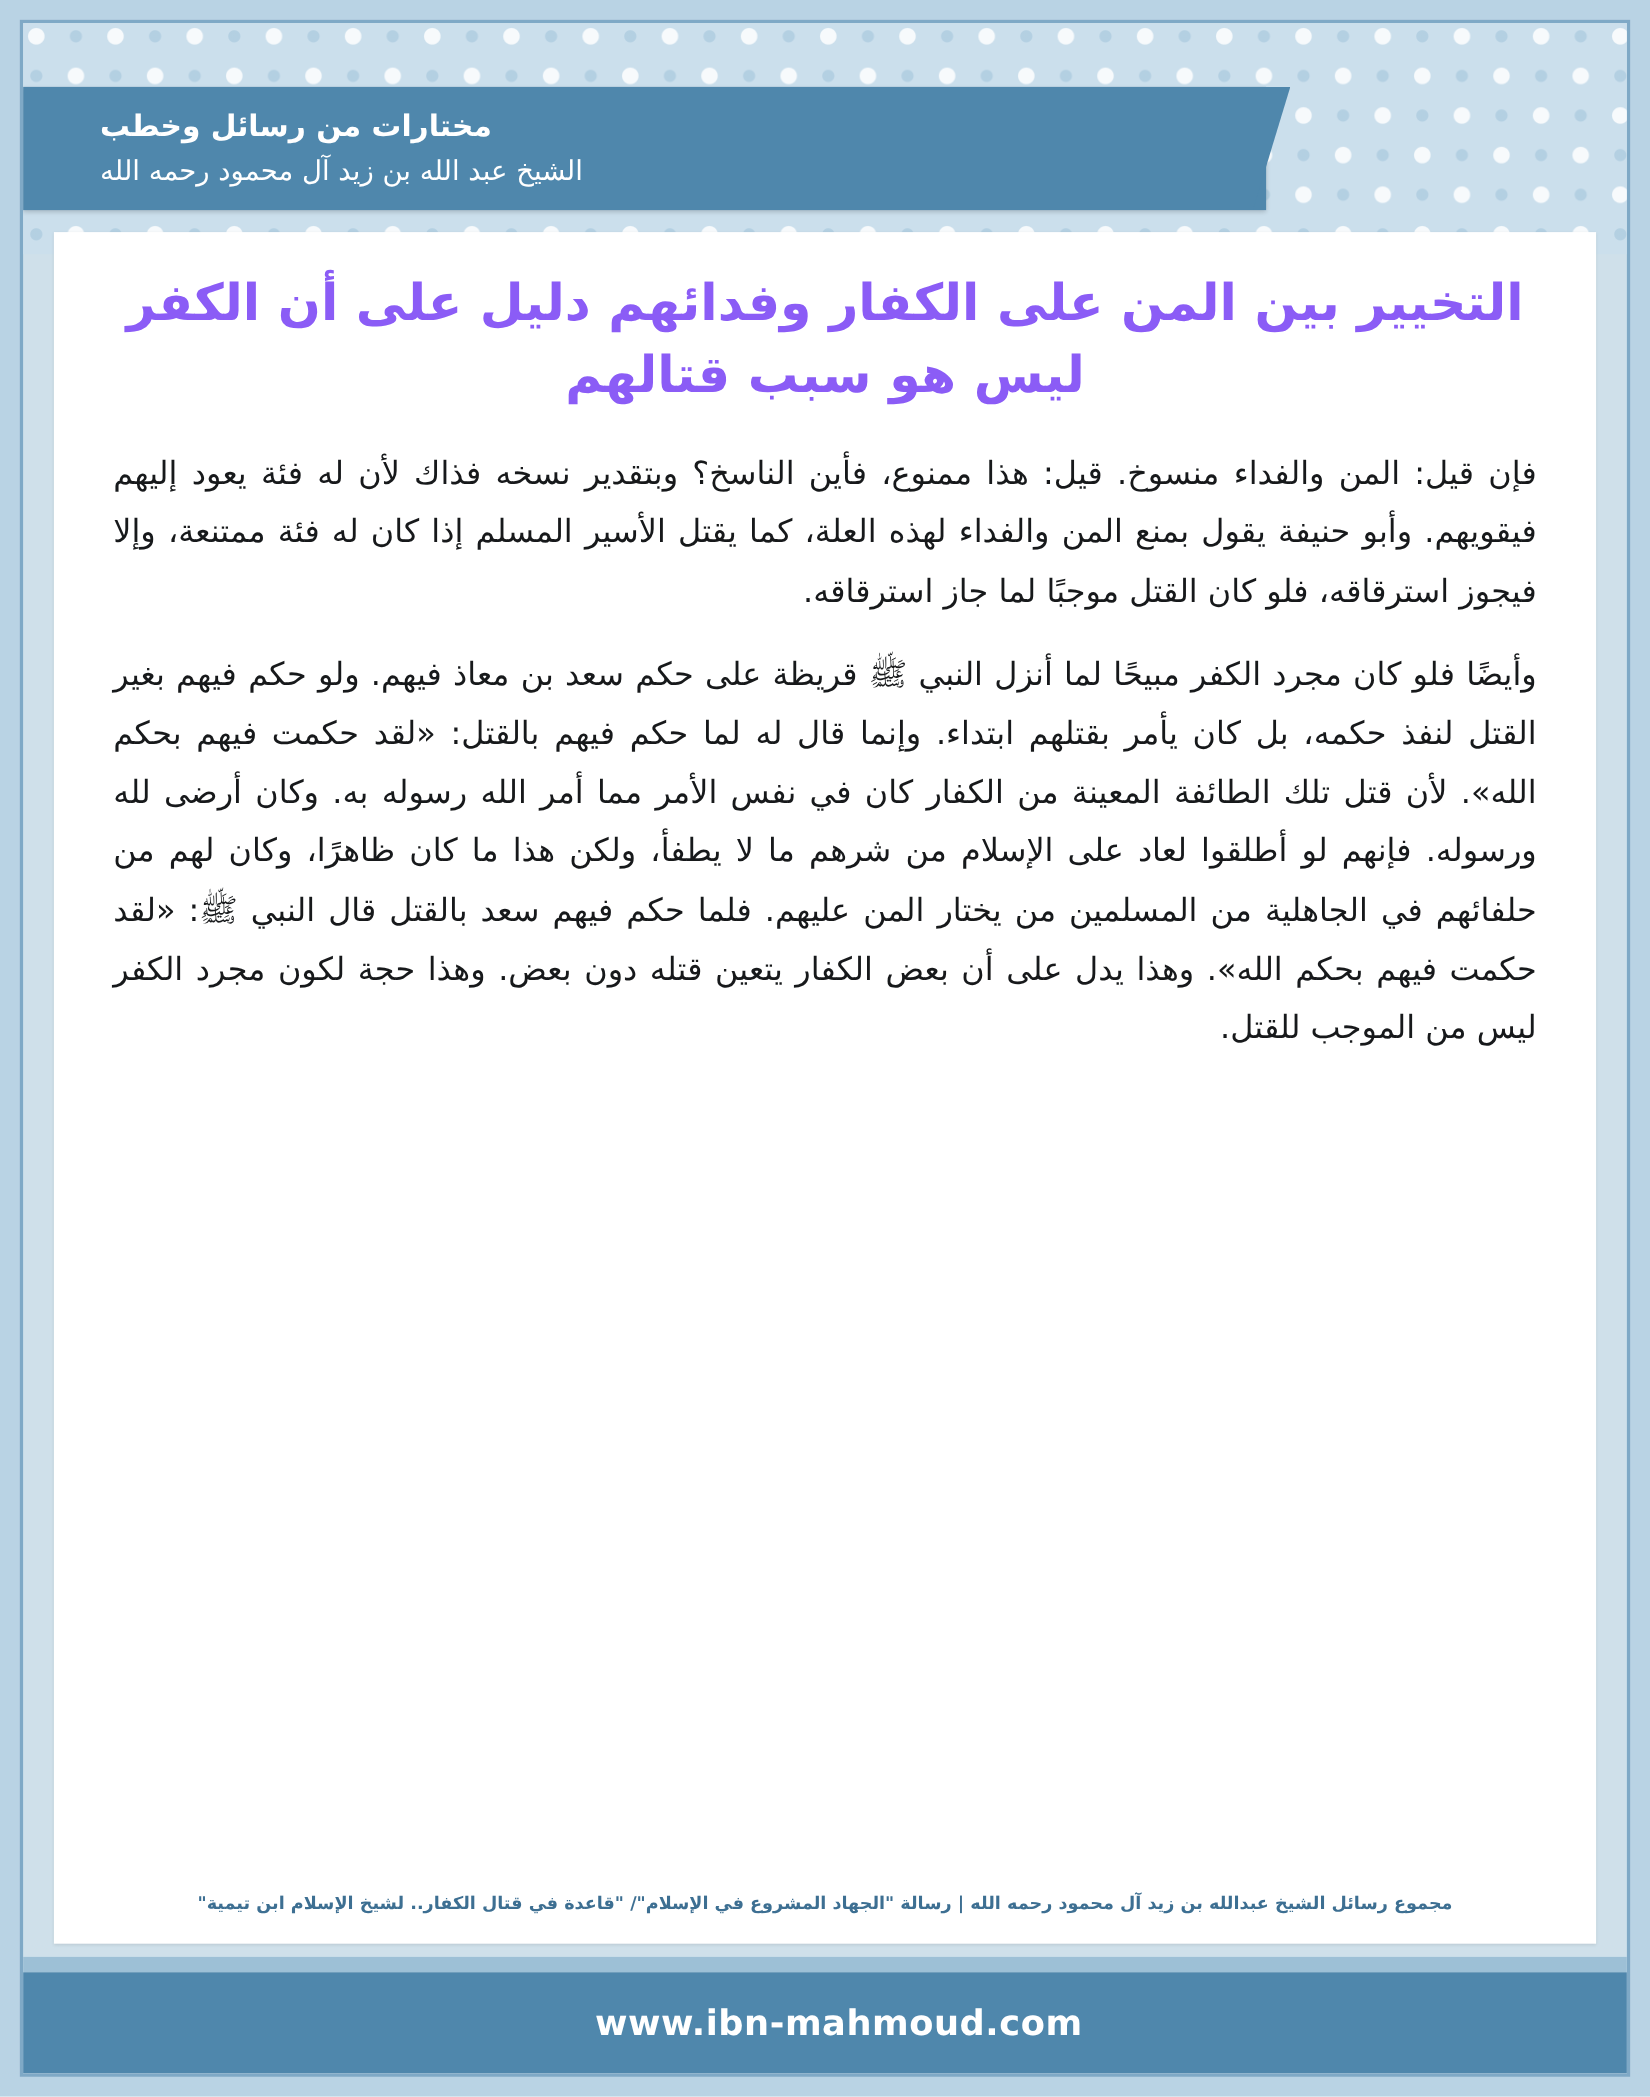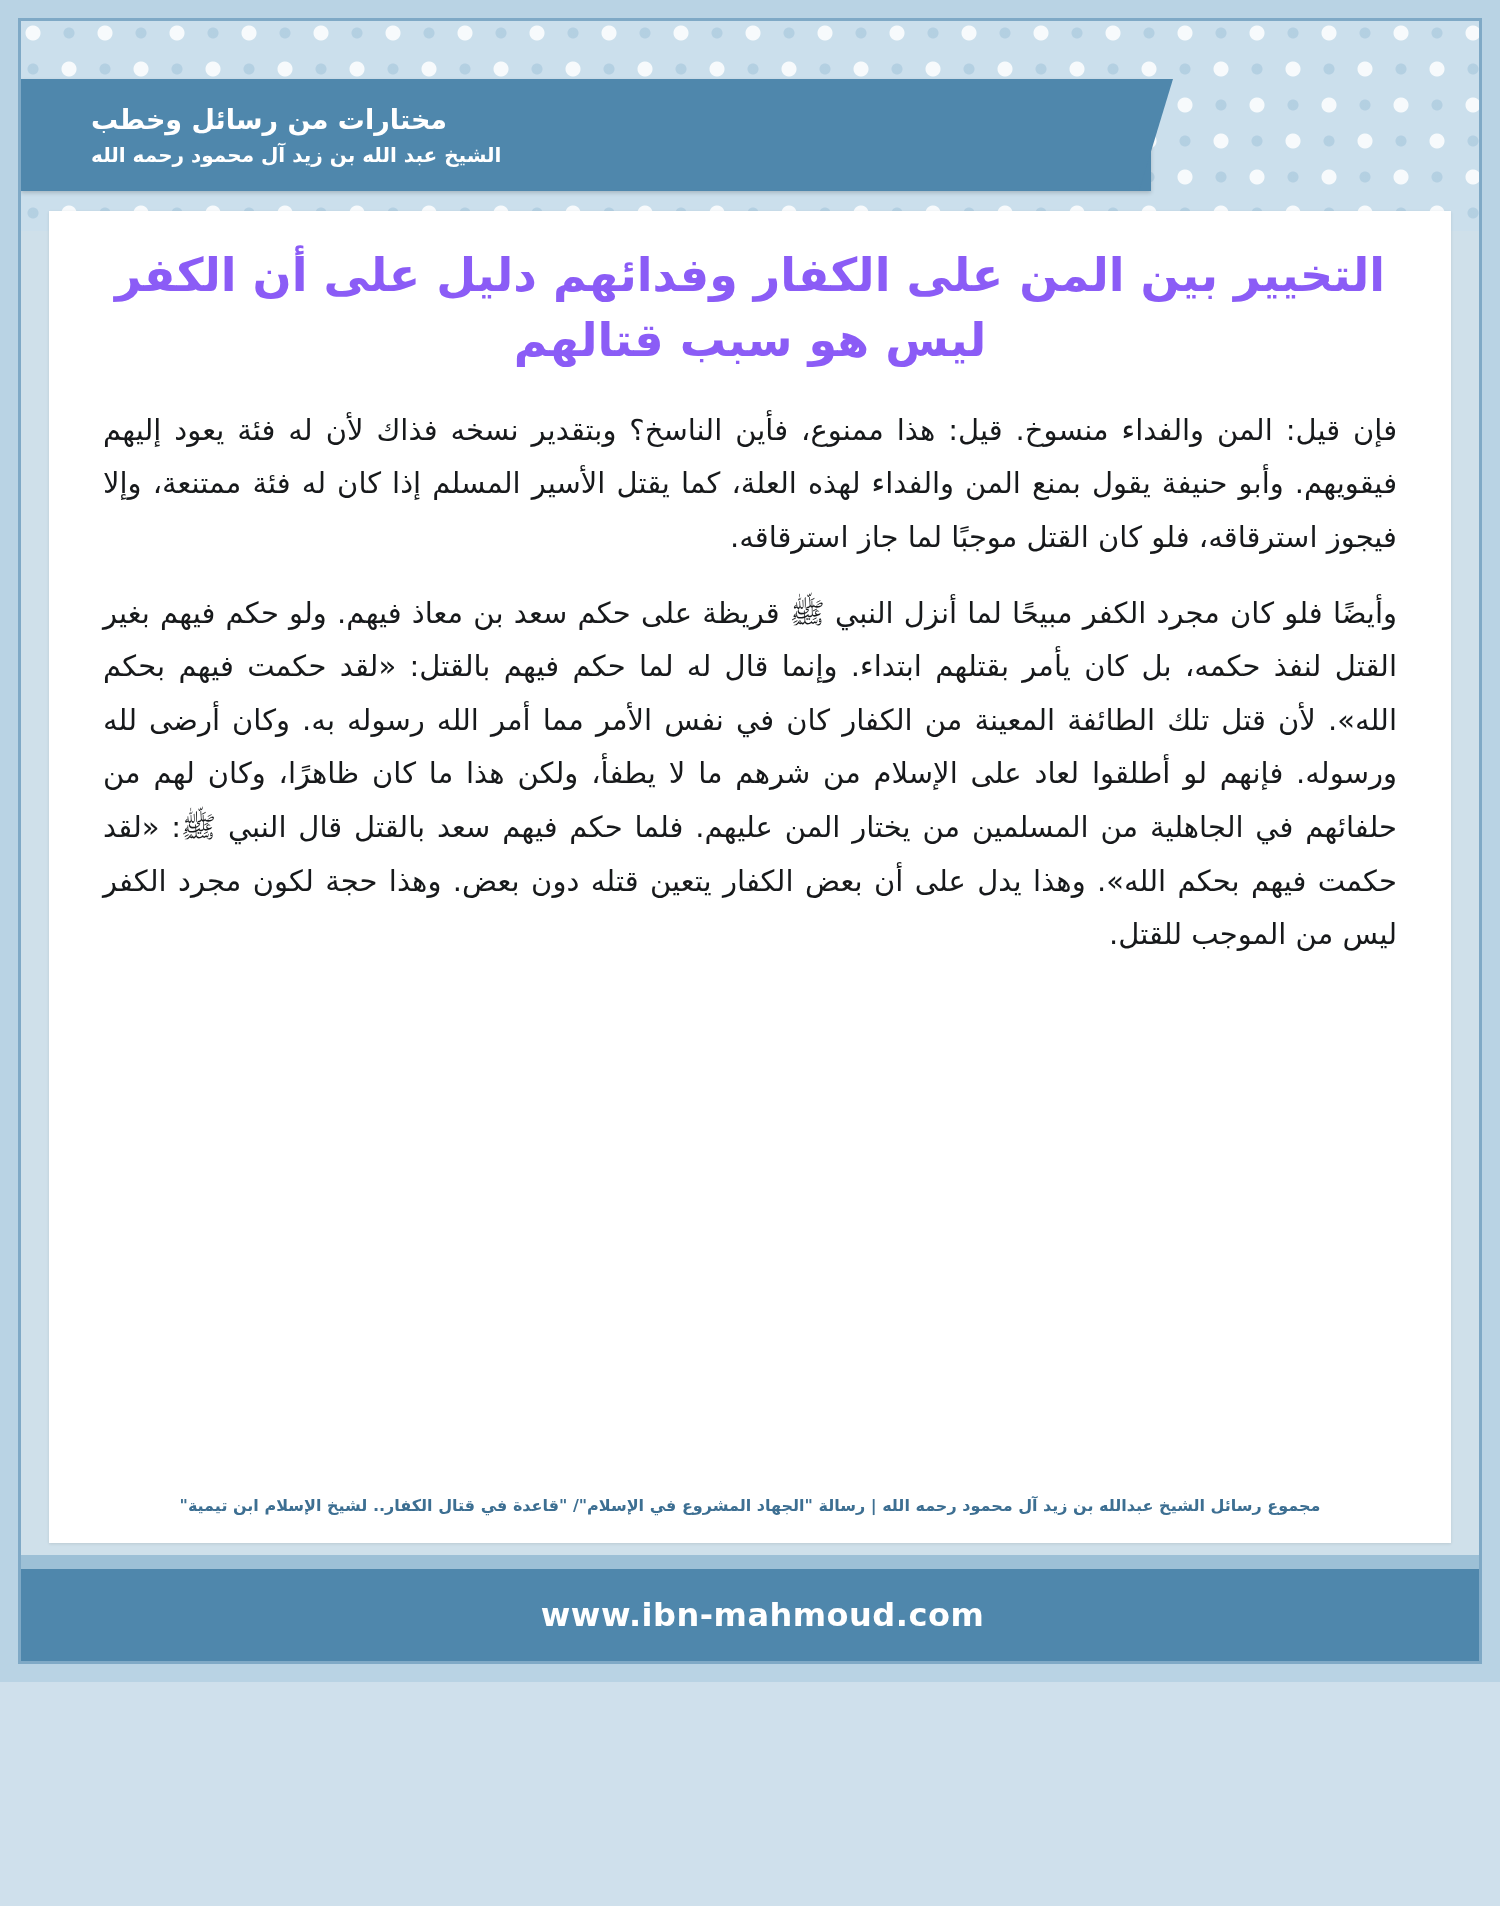--- a/index.html
+++ b/index.html
@@ -10,21 +10,21 @@
     width: 1500px;
     height: 1906px;
     background: #cfe0ec;
     font-family: "DejaVu Sans", "Liberation Sans", sans-serif;
     overflow: hidden;
   }
 
   .poster {
     position: relative;
     width: 1500px;
-    height: 1682px;
+    height: 1906px;
     box-sizing: border-box;
     background: #b9d3e4;
     padding: 18px;
   }
 
   
   .frame {
     position: relative;
     width: 100%;
     height: 100%;
@@ -72,22 +72,22 @@
     text-align: left;
     color: #ffffff;
     line-height: 1.55;
   }
   .banner-line1 {
     font-size: 27px;
     font-weight: bold;
     letter-spacing: 0;
   }
   .banner-line2 {
-    font-size: 20px;
-    font-weight: bold;
+    font-size: 25px;
+    font-weight: normal;
   }
   .banner-tail {
     position: absolute;
     top: 58px;
     left: 1118px;
     width: 34px;
     height: 112px;
     background: #4f87ac;
     clip-path: polygon(0 0, 100% 0, 0 100%);
   }

